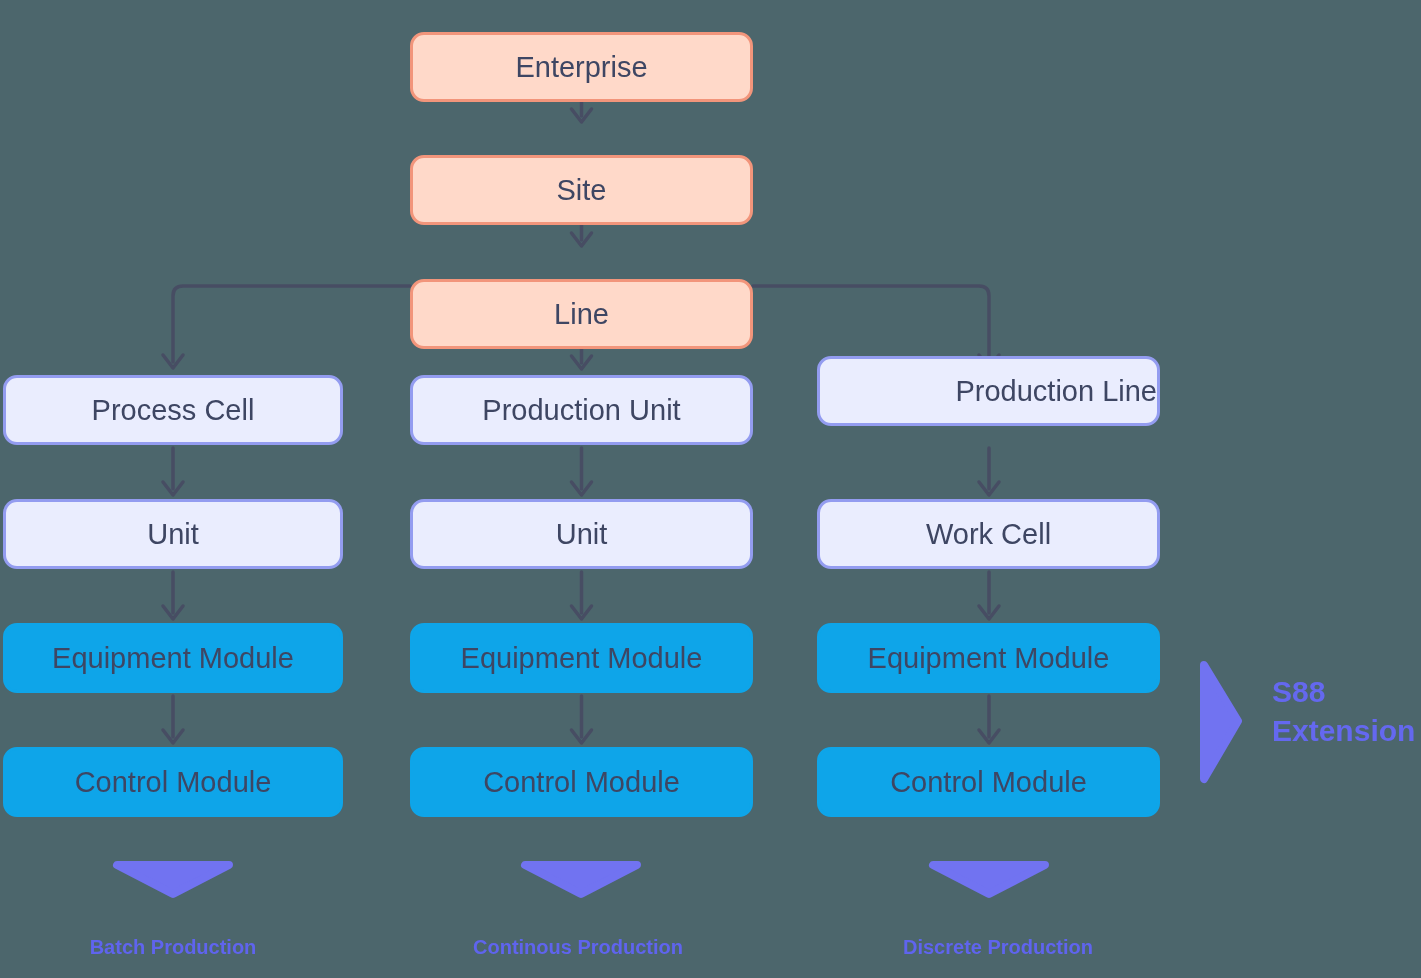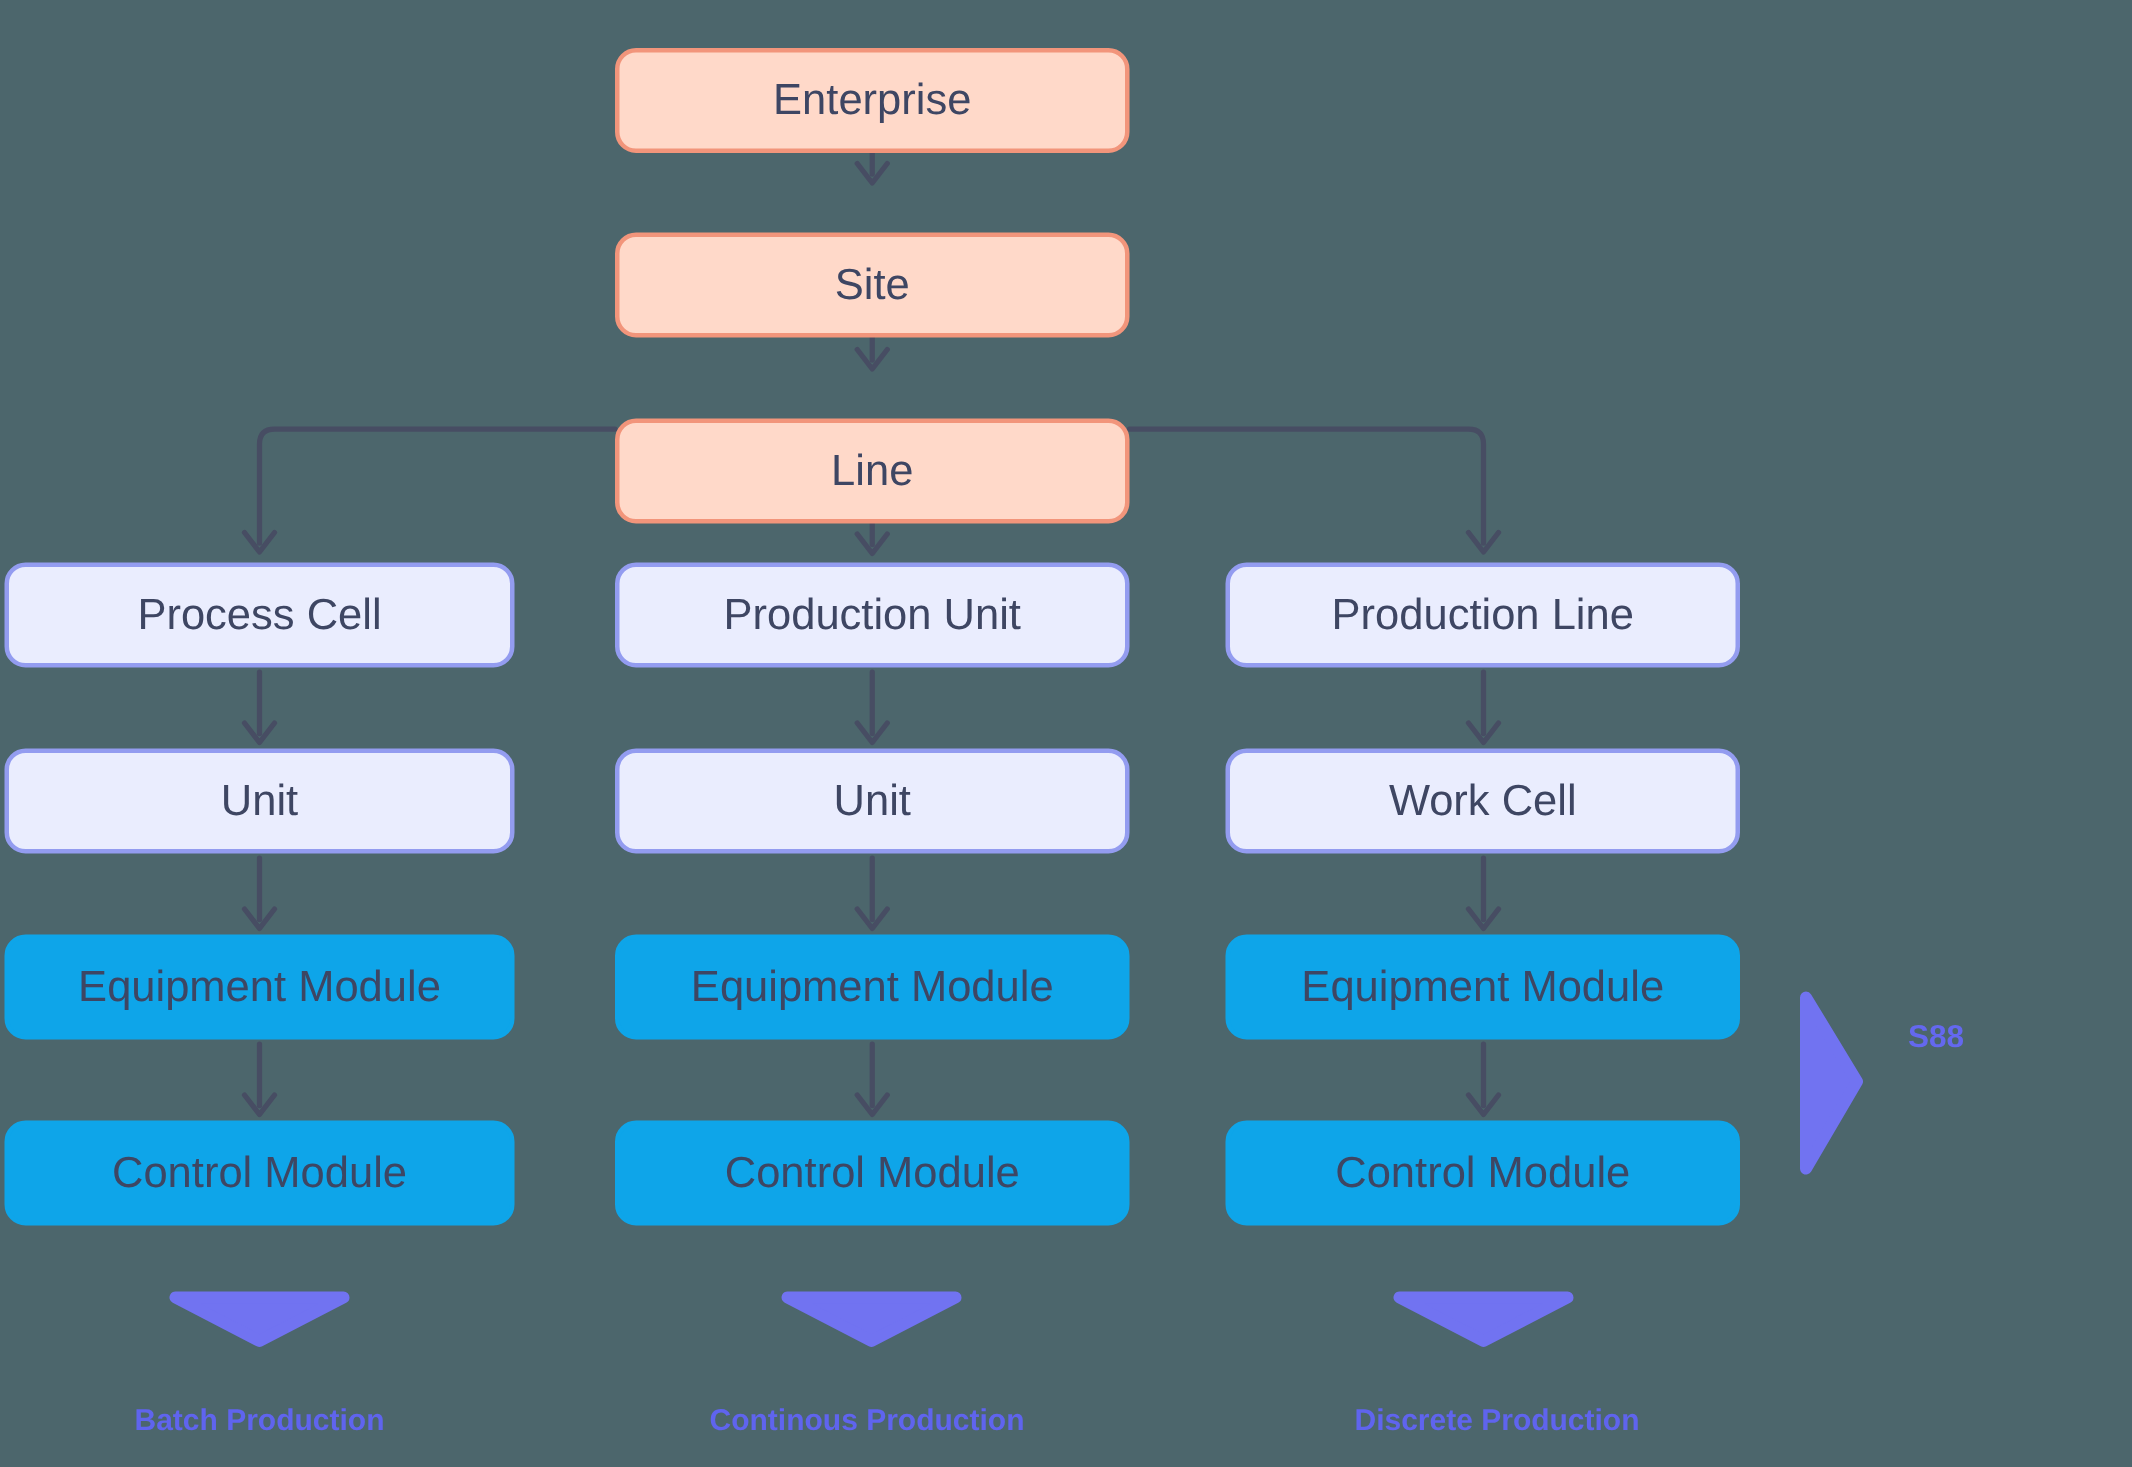--- a/index.html
+++ b/index.html
@@ -26,21 +26,21 @@
   .footer-label{
     position:absolute;
     transform:translateX(-50%);
     font-size:20px;font-weight:700;
     color:#5F64EE;
     white-space:nowrap;
   }
   .s88-text{
     position:absolute;
     left:1272px;top:672px;
-    font-size:21px;font-weight:600;
+    font-size:30px;font-weight:600;
     line-height:39px;
     color:#6468EF;
     white-space:nowrap;
   }
   .edge{stroke:#474D63;stroke-width:3.5;fill:none;stroke-linecap:round;stroke-linejoin:round;}
   .tri{fill:#7173F1;stroke:#7173F1;stroke-width:8;stroke-linejoin:round;}
 </style>
 </head>
 <body>
 
@@ -120,34 +120,35 @@
   <div class="node light" style="left:410px;top:499px;width:337px;">
     <span>Unit</span>
   </div>
   <div class="node mid" style="left:410px;top:623px;width:337px;">
     <span>Equipment Module</span>
   </div>
   <div class="node mid" style="left:410px;top:747px;width:337px;">
     <span>Control Module</span>
   </div>
 
-  <div class="node light" style="left:817px;top:375px;width:337px;">
+  <div class="node light" style="left:817px;top:356px;width:337px;justify-content:flex-end;">
     <span>Production Line</span>
   </div>
   <div class="node light" style="left:817px;top:499px;width:337px;">
     <span>Work Cell</span>
   </div>
   <div class="node mid" style="left:817px;top:623px;width:337px;">
     <span>Equipment Module</span>
   </div>
   <div class="node mid" style="left:817px;top:747px;width:337px;">
     <span>Control Module</span>
   </div>
 
   <div class="footer-label" style="left:173px;top:936px;">Batch Production</div>
   <div class="footer-label" style="left:578px;top:936px;">Continous Production</div>
   <div class="footer-label" style="left:998px;top:936px;">Discrete Production</div>
 
   <div class="s88-text">
     <div>S88</div>
+    <div>Extension</div>
   </div>
 
 </div>
 
 </body></html>

